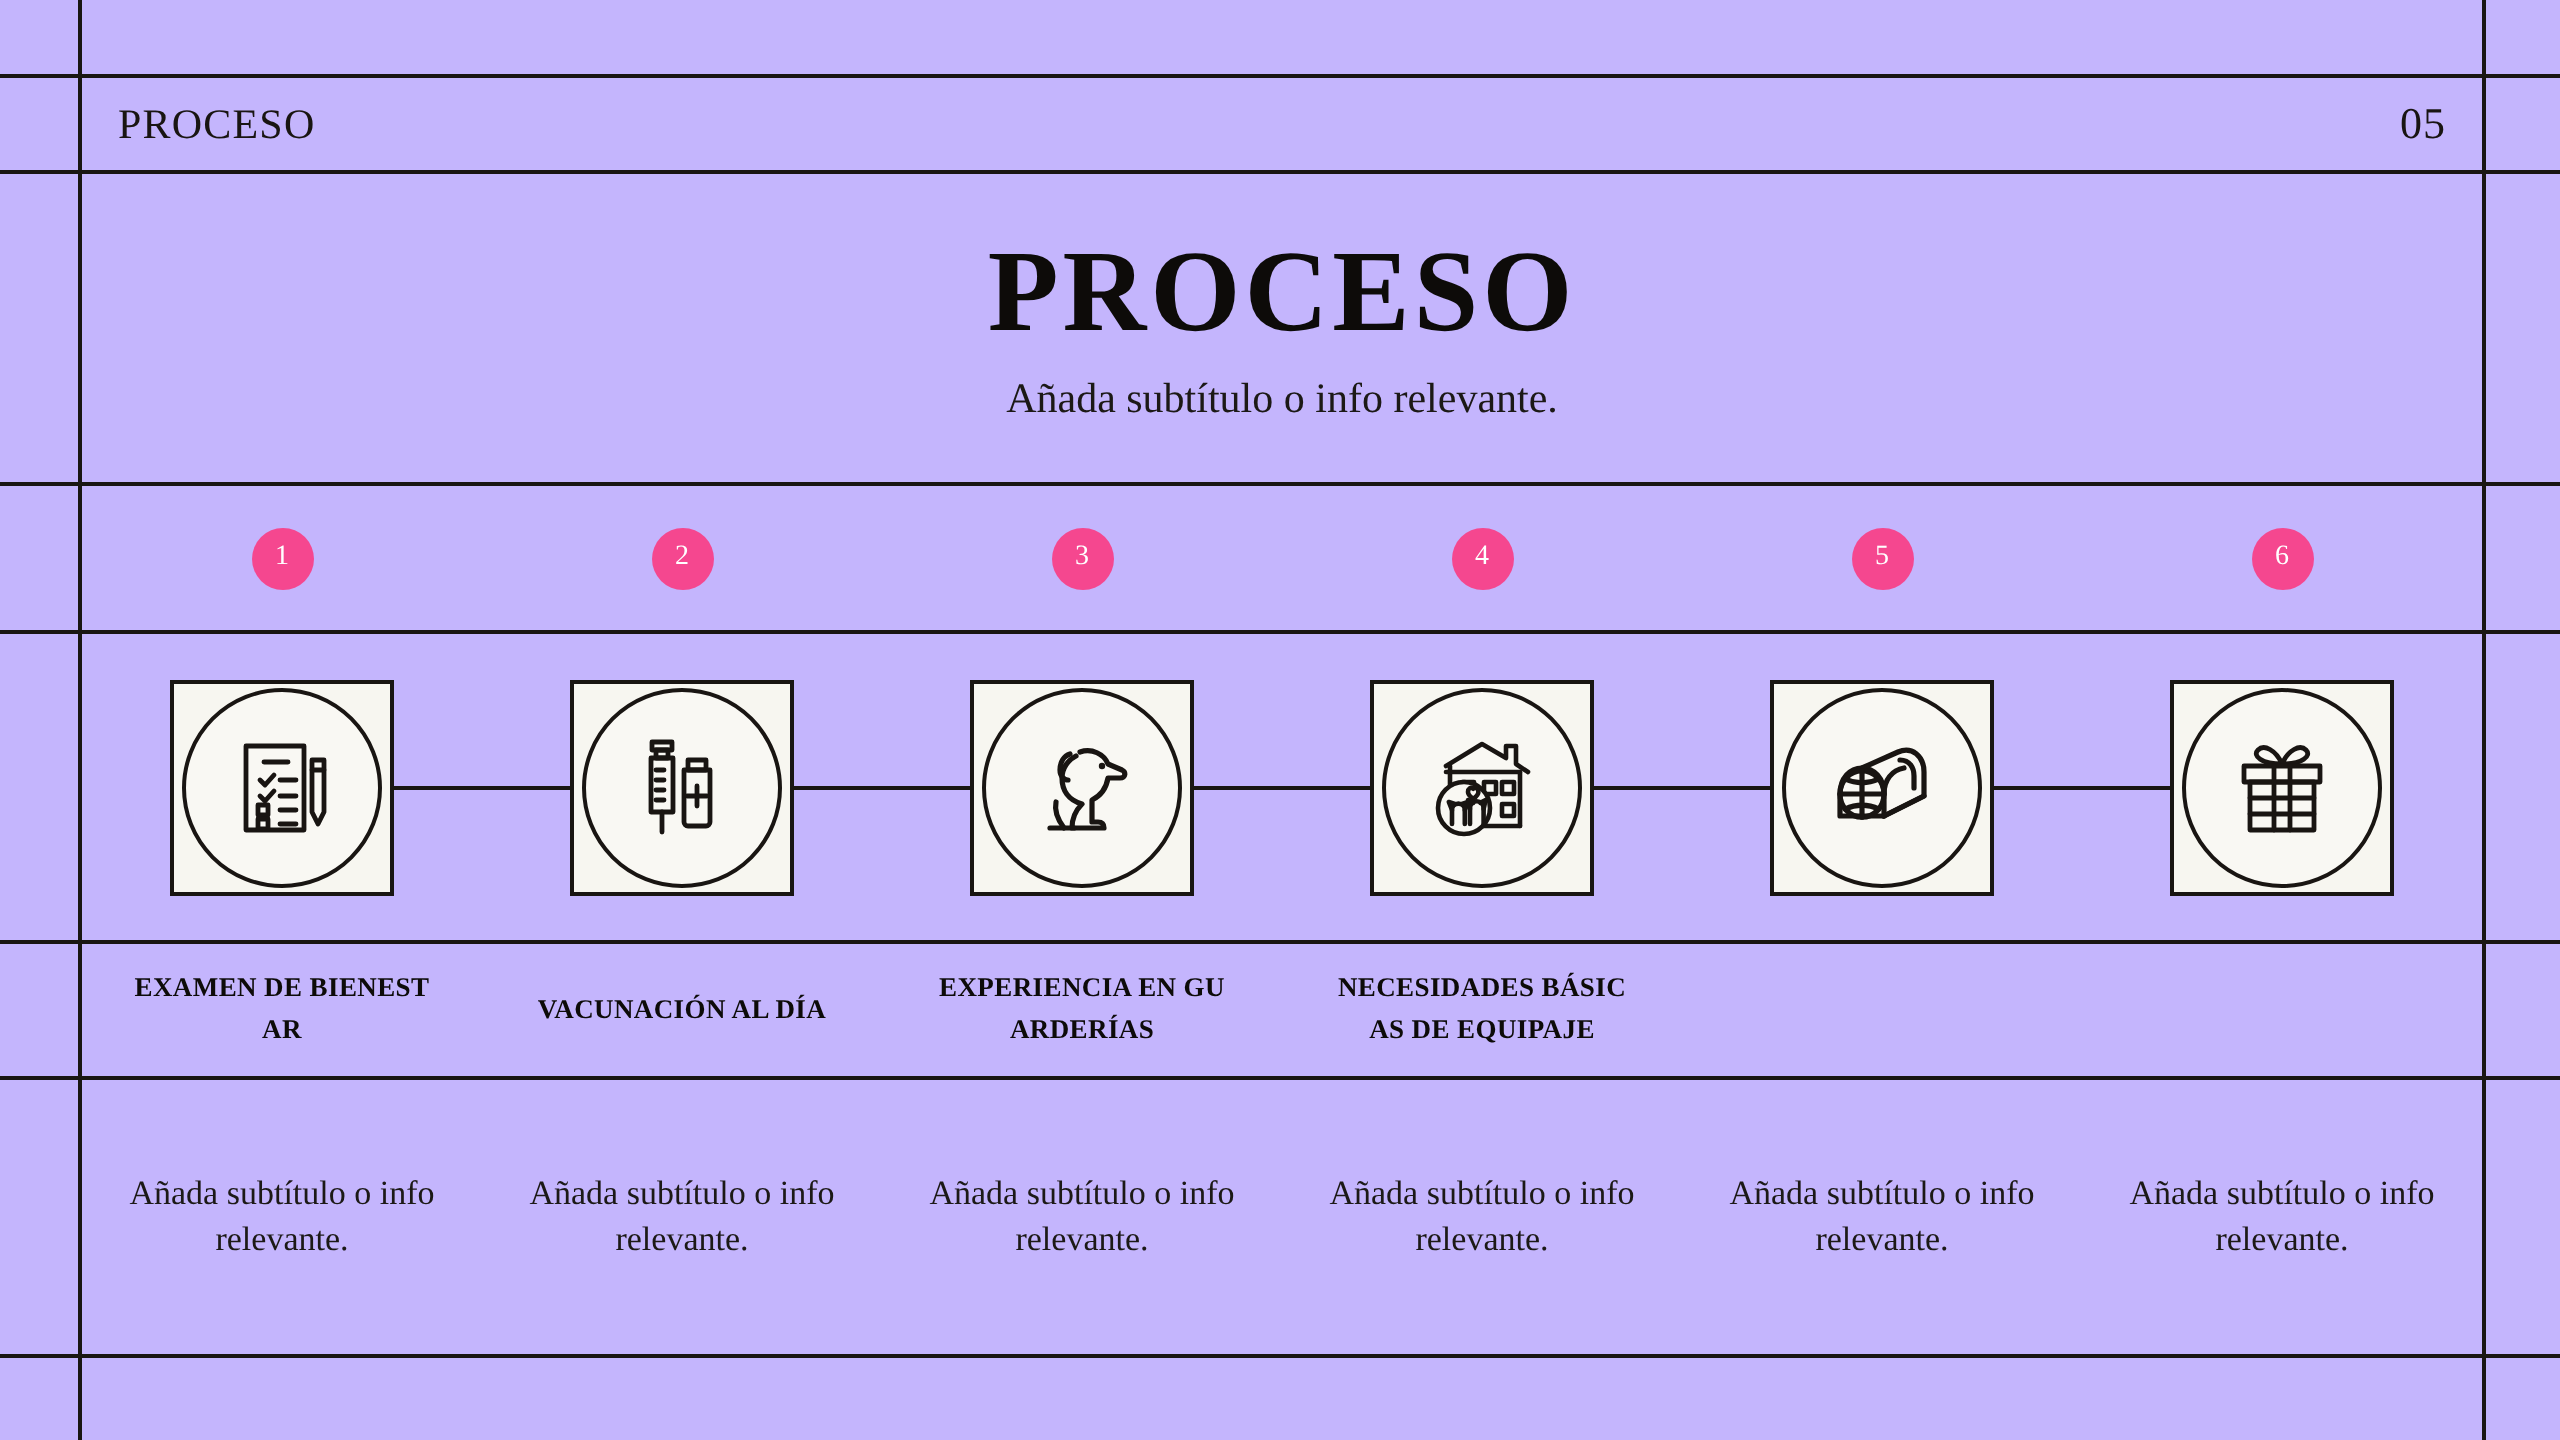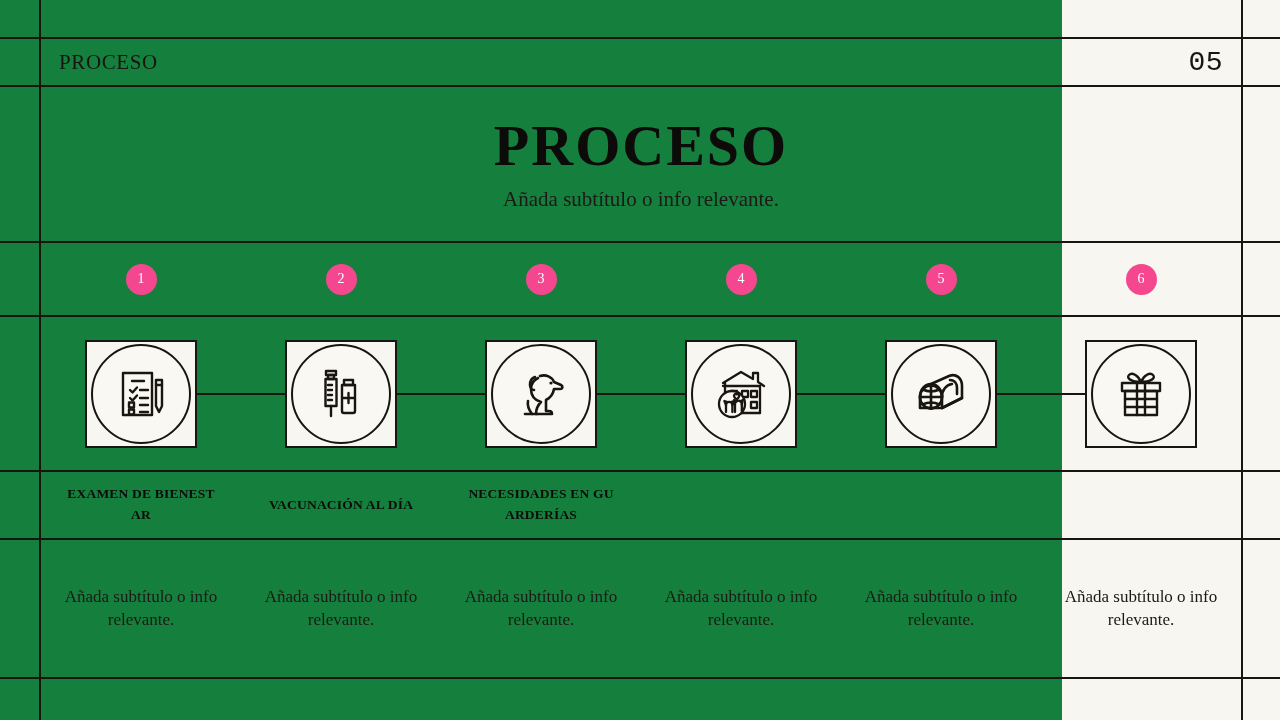--- a/index.html
+++ b/index.html
@@ -9,23 +9,23 @@
   body {
     width: 1280px;
     height: 720px;
     overflow: hidden;
     background: #f7f6f0;
     font-family: "Liberation Serif", serif;
     color: #14110f;
   }
   #slide {
     position: relative;
-    width: 1062px;
+    width: 1280px;
     height: 720px;
-    background: #15803d;
+    background: #c4b5fd;
   }
 
   
   .hline {
     position: absolute;
     left: 0;
     width: 1280px;
     height: 2px;
     background: #191512;
   }
@@ -60,22 +60,22 @@
     padding: 0 18px;
     box-sizing: border-box;
   }
   .header-title {
     font-family: "Liberation Serif", serif;
     font-size: 21px;
     letter-spacing: 0.6px;
     color: #191512;
   }
   .header-page {
-    font-family: Liberation Mono, monospace;
-    font-size: 28px;
+    font-family: Liberation Serif, serif;
+    font-size: 22px;
     font-weight: 300;
     letter-spacing: 0.5px;
     color: #191512;
   }
 
   
   .title-block {
     position: absolute;
     top: 87px;
     left: 41px;
@@ -407,21 +407,24 @@
   </div>
 
   <div class="cols labels-row">
     <div class="col">
       <div class="step-label">EXAMEN DE BIENESTAR</div>
     </div>
     <div class="col">
       <div class="step-label">VACUNACIÓN AL DÍA</div>
     </div>
     <div class="col">
-      <div class="step-label">NECESIDADES EN GUARDERÍAS</div>
+      <div class="step-label">EXPERIENCIA EN GUARDERÍAS</div>
+    </div>
+    <div class="col">
+      <div class="step-label">NECESIDADES BÁSICAS DE EQUIPAJE</div>
     </div>
   </div>
 
   <div class="cols desc-row">
     <div class="col">
       <div class="step-desc">Añada subtítulo o info relevante.</div>
     </div>
     <div class="col">
       <div class="step-desc">Añada subtítulo o info relevante.</div>
     </div>

